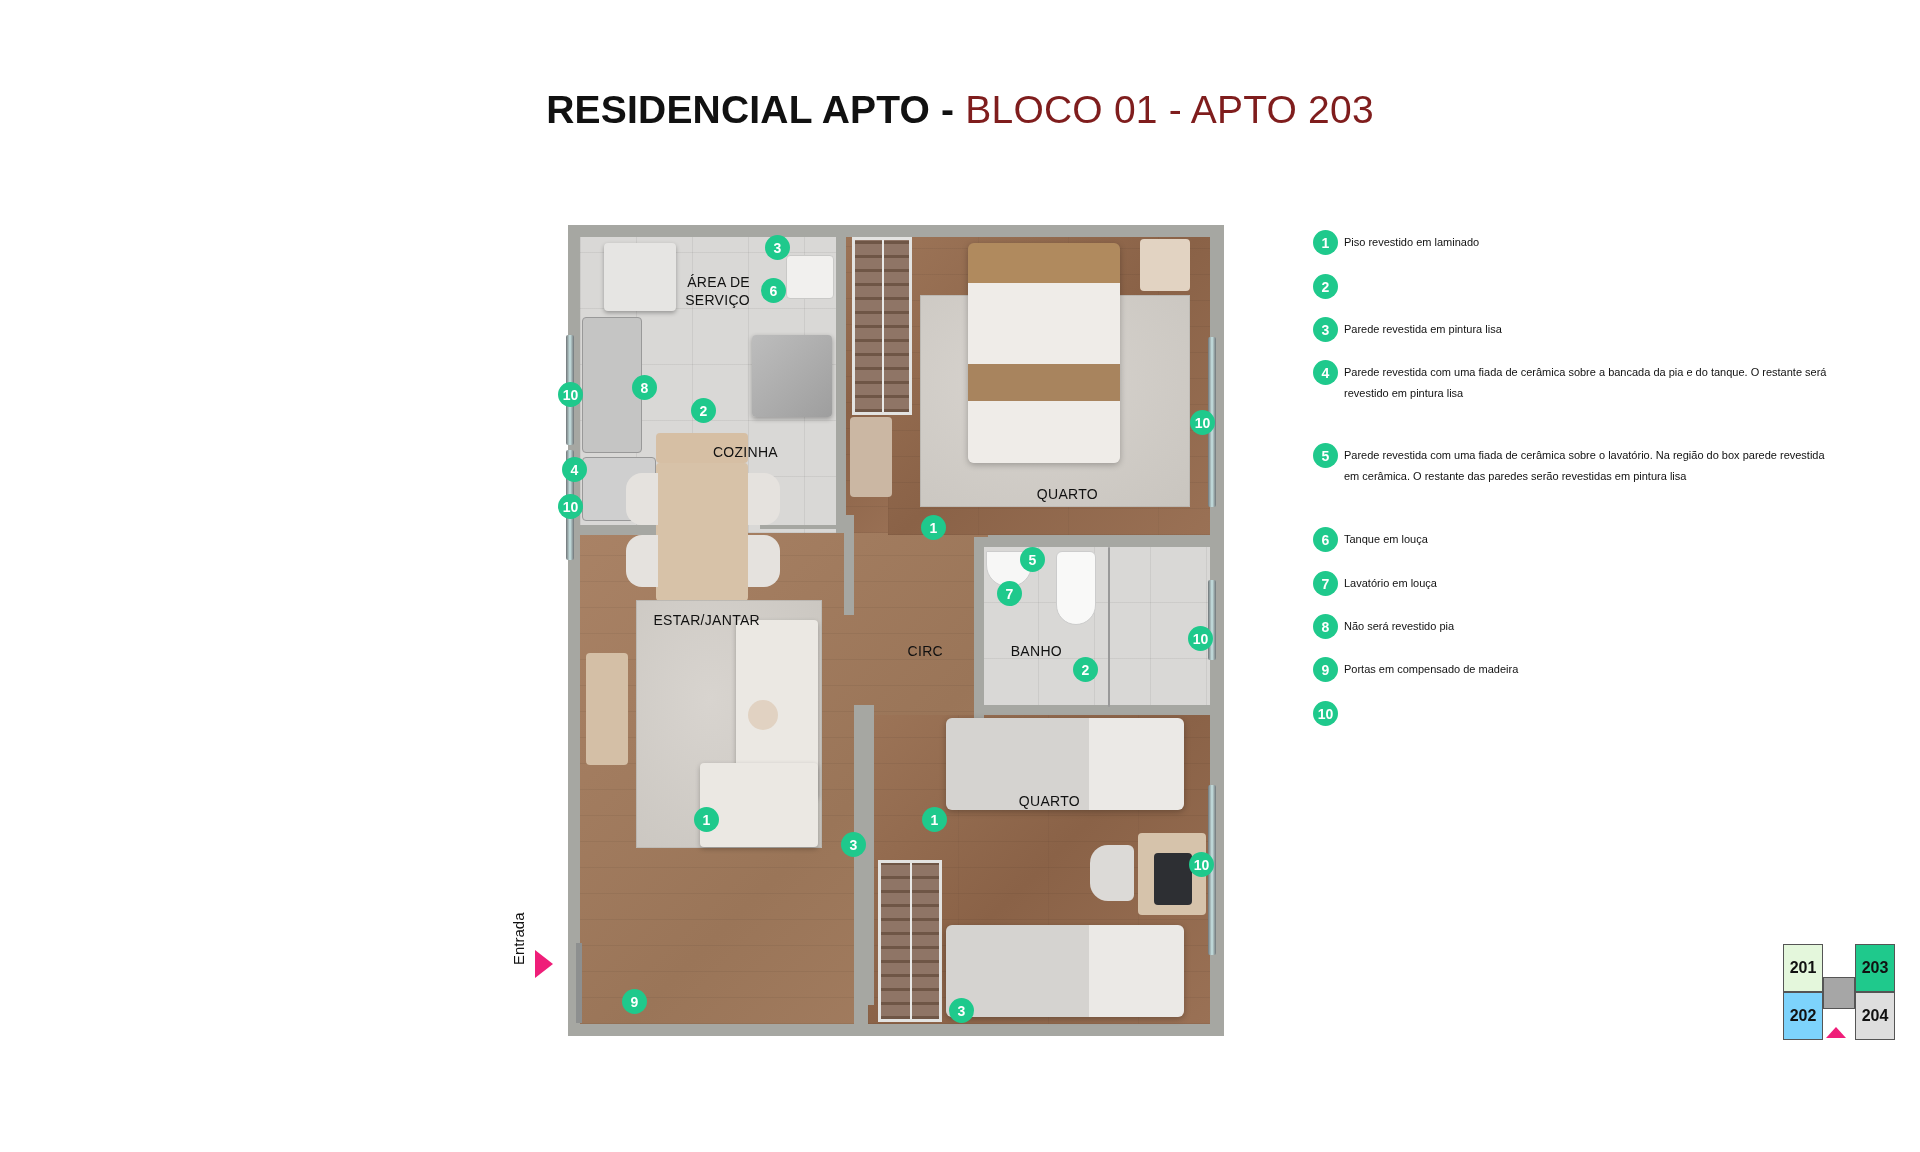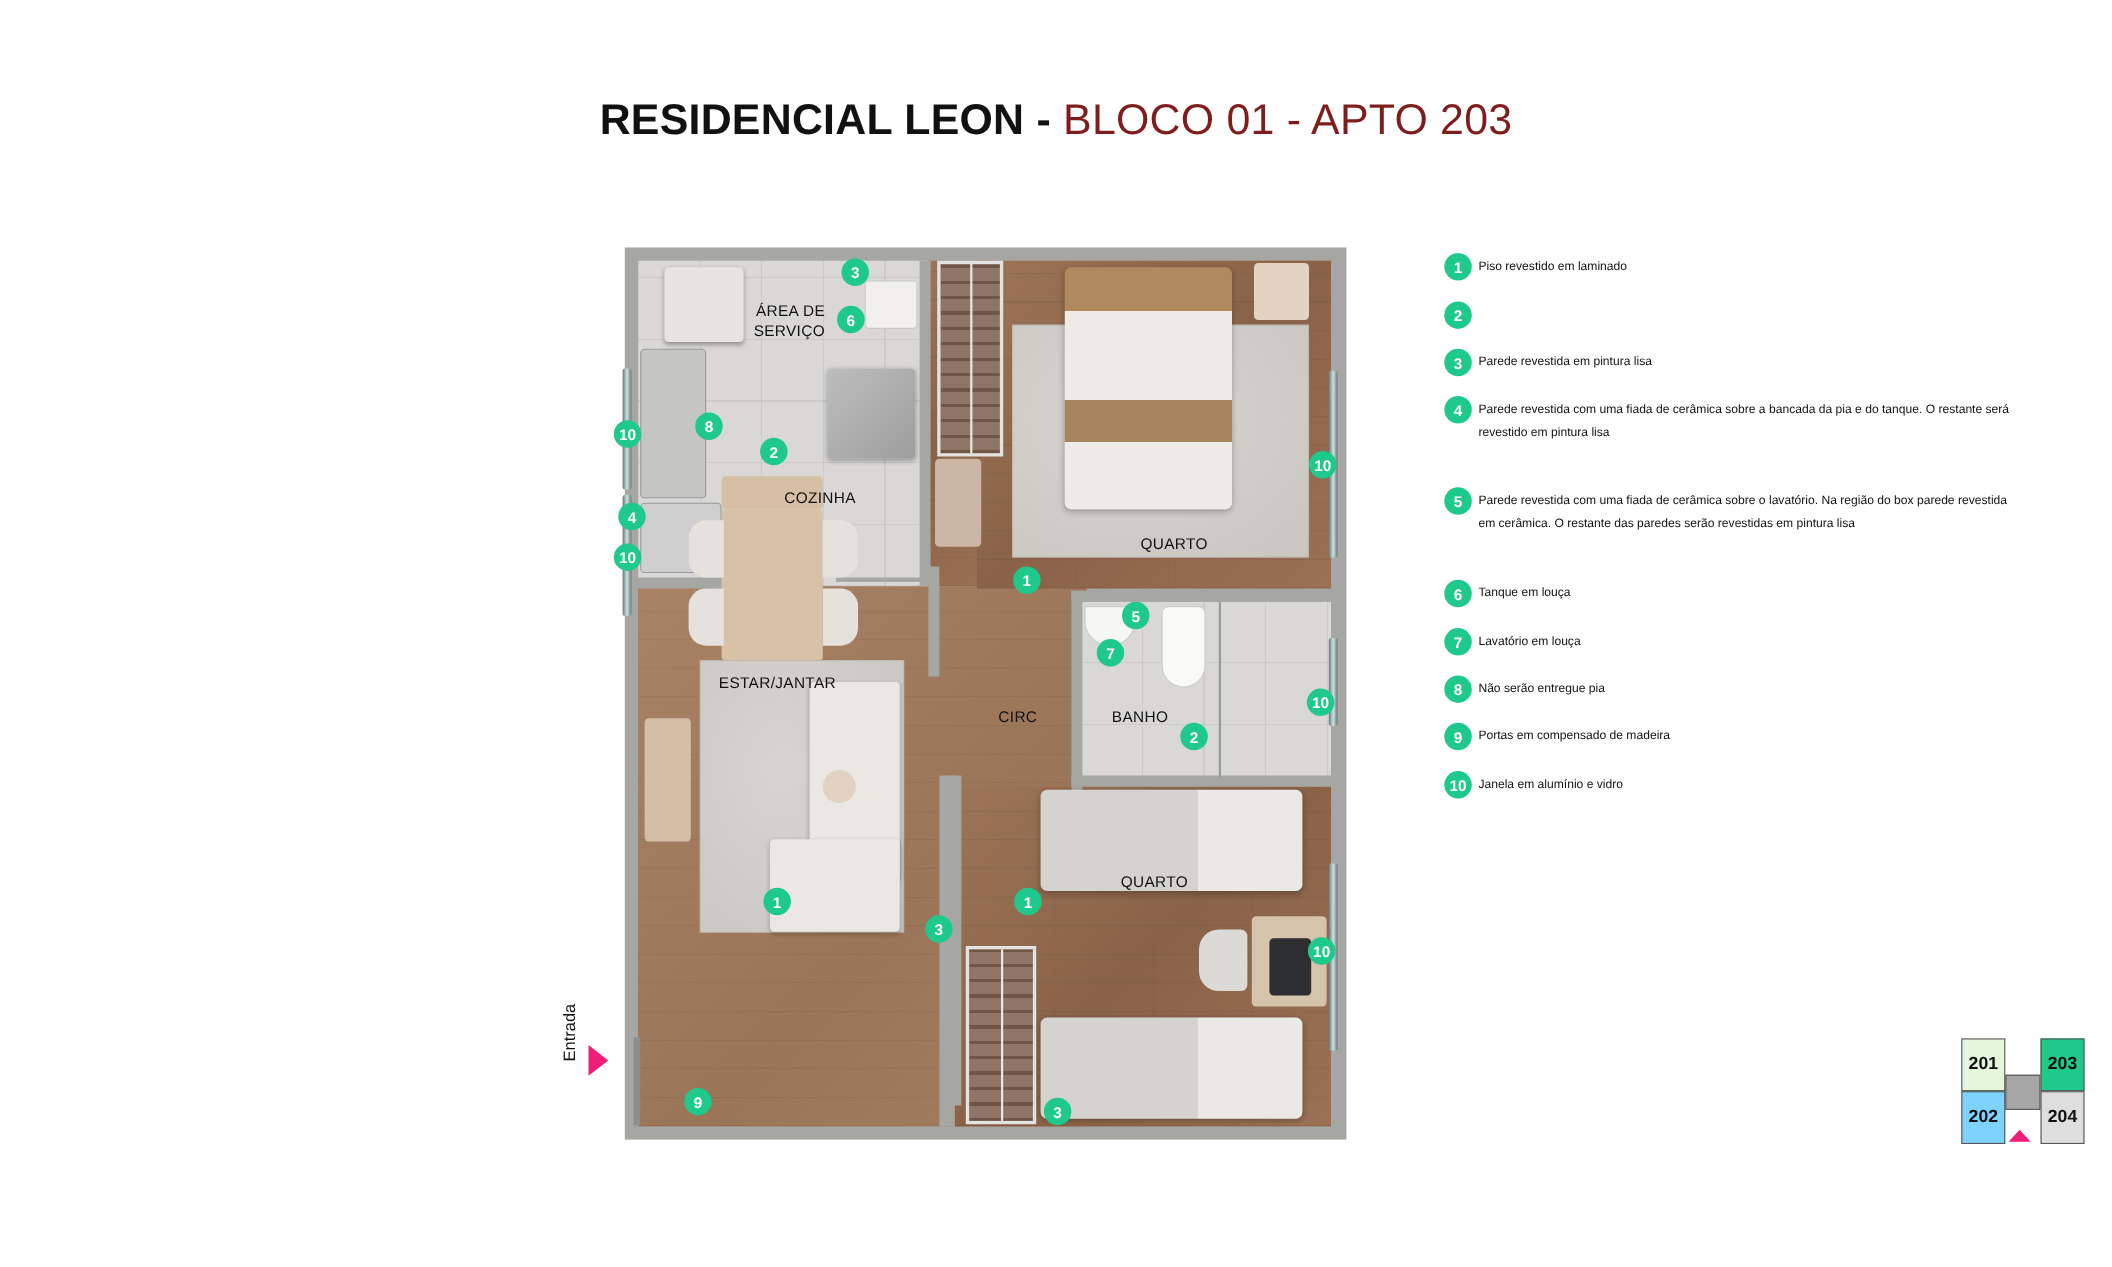--- a/index.html
+++ b/index.html
@@ -50,21 +50,21 @@
   
   .unitmap { position: absolute; left: 1783px; top: 944px; width: 112px; height: 98px; }
   .cell { position: absolute; width: 40px; height: 48px; border: 1.5px solid #555; display: flex; align-items: center; justify-content: center; font-weight: 700; font-size: 16px; color: #111; }
   .core { position: absolute; left: 40px; top: 33px; width: 32px; height: 32px; background: #a6a6a6; border: 1.5px solid #555; }
   .core-arrow { position: absolute; left: 43px; top: 83px; width: 0; height: 0; border-left: 10px solid transparent; border-right: 10px solid transparent; border-bottom: 11px solid #ef1e79; }
 </style>
 </head>
 <body>
 
 <div class="title">
-  <span class="bold">RESIDENCIAL LEON -</span>
+  <span class="bold">RESIDENCIAL APTO -</span>
   <span class="light">BLOCO 01 - APTO 203</span>
 </div>
 
 <div class="plan">
 
   <div class="zone tile" style="left:12px; top:12px; width:264px; height:296px;"></div>
 
   <div class="zone wood-light" style="left:12px; top:308px; width:408px; height:491px;"></div>
 
   <div class="zone wood" style="left:276px; top:12px; width:60px; height:296px;"></div>
@@ -185,29 +185,28 @@
   <div class="legend-item" style="top:297px;">
     <div class="lbadge">6</div>
     <div class="ltext">Tanque em louça</div>
   </div>
   <div class="legend-item" style="top:341px;">
     <div class="lbadge">7</div>
     <div class="ltext">Lavatório em louça</div>
   </div>
   <div class="legend-item" style="top:384px;">
     <div class="lbadge">8</div>
-    <div class="ltext">Não serão entregue pia</div>
+    <div class="ltext">Não será revestido pia</div>
   </div>
   <div class="legend-item" style="top:427px;">
     <div class="lbadge">9</div>
     <div class="ltext">Portas em compensado de madeira</div>
   </div>
   <div class="legend-item" style="top:471px;">
     <div class="lbadge">10</div>
-    <div class="ltext">Janela em alumínio e vidro</div>
   </div>
 </div>
 
 <div class="unitmap">
   <div class="cell" style="left:0; top:0; background:#e4f7dc;">201</div>
   <div class="cell" style="left:72px; top:0; background:#1fc98c;">203</div>
   <div class="cell" style="left:0; top:48px; background:#7dd3fc;">202</div>
   <div class="cell" style="left:72px; top:48px; background:#dedede;">204</div>
   <div class="core"></div>
   <div class="core-arrow"></div>

